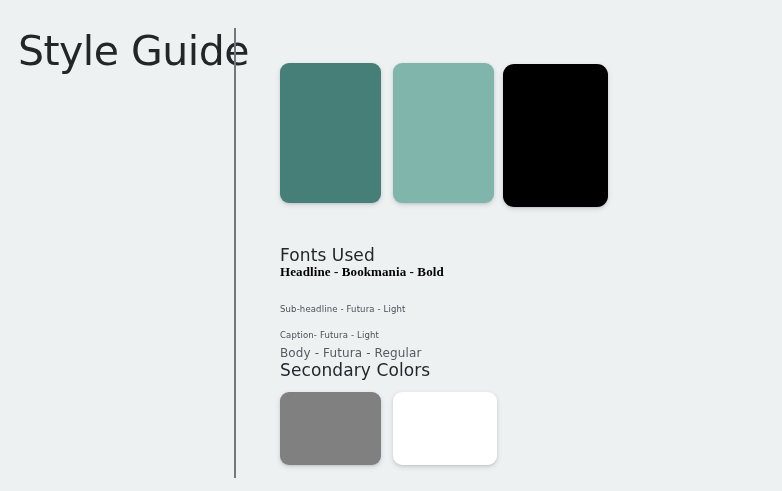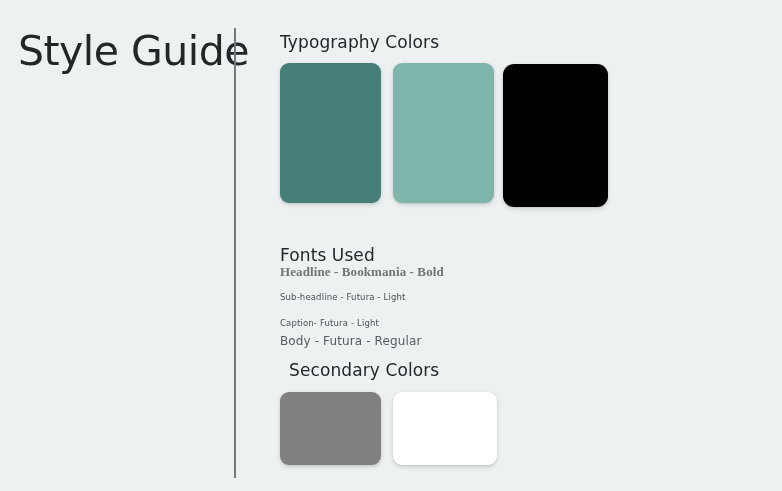--- a/index.html
+++ b/index.html
@@ -50,21 +50,21 @@
     position: absolute;
     font-family: "DejaVu Sans", sans-serif;
     font-size: 17px;
     font-weight: 400;
     letter-spacing: 0.1px;
     color: #23262a;
     white-space: nowrap;
   }
   #typography-heading { left: 280px; top: 32px; }
   #fonts-heading      { left: 280px; top: 245px; }
-  #secondary-heading  { left: 289px; top: 360px; }
+  #secondary-heading  { left: 280px; top: 360px; }
 
   
   .swatch {
     position: absolute;
     border-radius: 9px;
     box-shadow: 0 2px 5px rgba(40,55,65,0.16),
                 0 1px 2px rgba(40,55,65,0.10);
   }
 
   #swatch-primary-dark-teal {
@@ -99,22 +99,22 @@
   }
   .font-sample {
     white-space: nowrap;
     color: #3a4046;
   }
   .font-sample.headline {
     font-family: "Liberation Serif", serif;
     font-weight: 700;
     font-size: 13px;
     letter-spacing: 0.1px;
-    color: #737373;
-    margin-bottom: 12px;
+    color: #000000;
+    margin-bottom: 24px;
   }
   .font-sample.subheadline {
     font-family: "DejaVu Sans", sans-serif;
     font-weight: 400;
     font-size: 8.5px;
     letter-spacing: 0.15px;
     color: #4a5056;
     margin-bottom: 16px;
   }
   .font-sample.caption {
@@ -135,21 +135,20 @@
 </style>
 </head>
 <body style="background: rgb(238, 241, 242);">
 
 <div id="canvas">
 
   <div class="page-title">Style Guide</div>
 
   <div class="divider" style="background: rgb(114, 120, 125);"></div>
 
-  <div class="section-heading" id="typography-heading">Typography Colors</div>
 
   <div class="swatch" id="swatch-primary-dark-teal" style="background: rgb(70, 127, 119);"></div>
 
   <div class="swatch" id="swatch-primary-light-teal" style="background: rgb(127, 181, 171);"></div>
 
   <div class="swatch" id="swatch-primary-black" style="background: rgb(0, 0, 0);"></div>
 
   <div class="section-heading" id="fonts-heading">Fonts Used</div>
 
   <div class="font-list">

